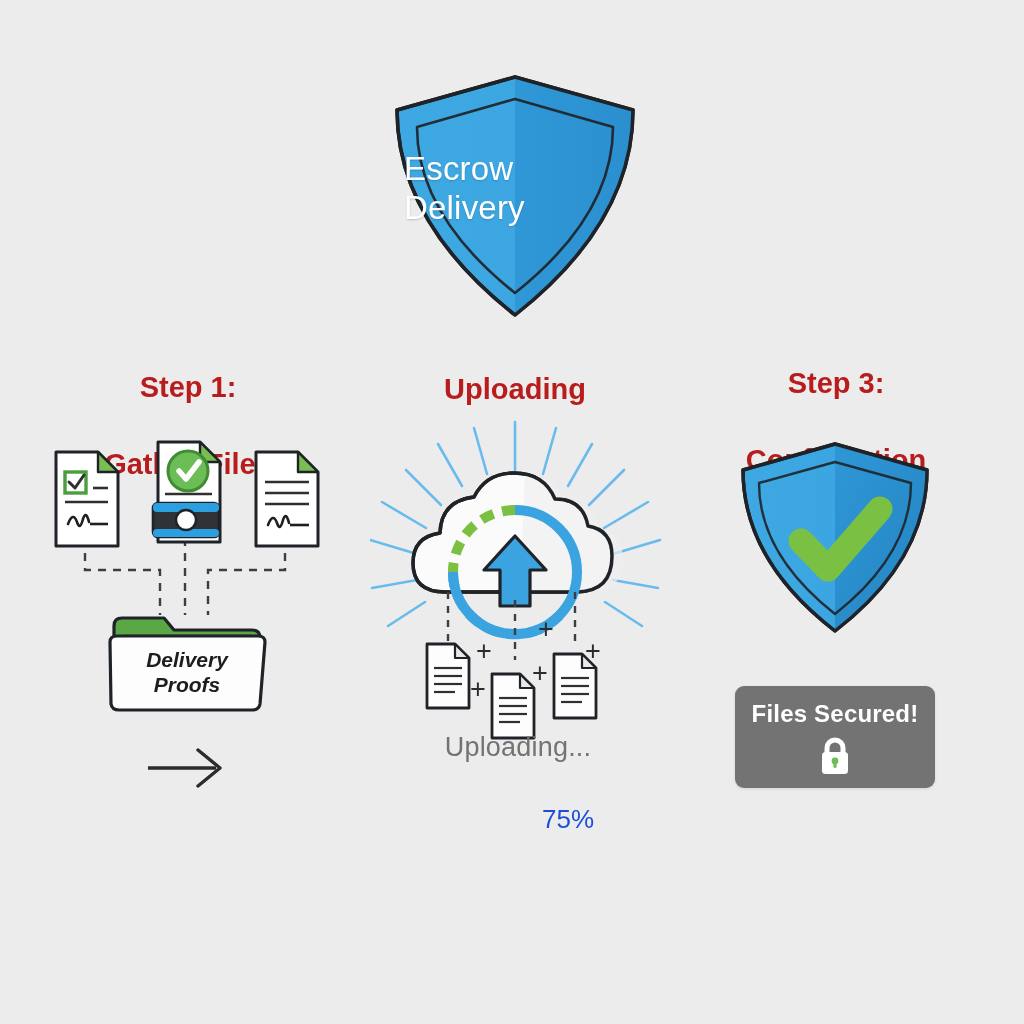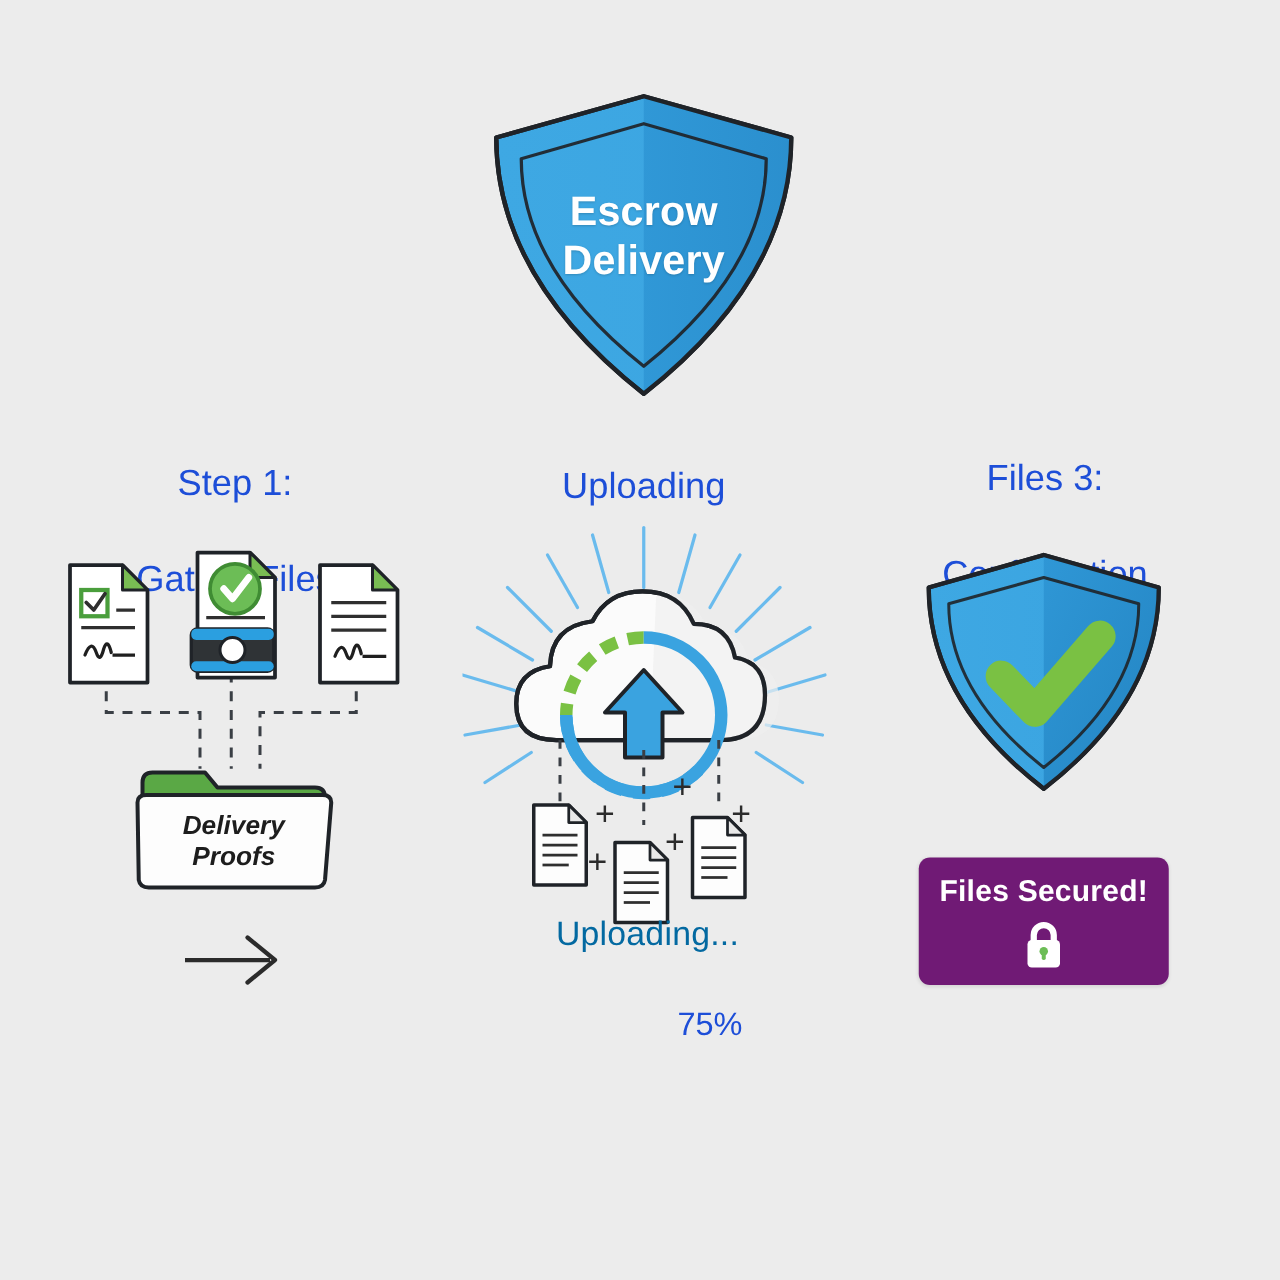--- a/index.html
+++ b/index.html
@@ -25,40 +25,40 @@
   
   .hero-shield {
     position: absolute;
     left: 392px;
     top: 72px;
     width: 246px;
     height: 248px;
   }
   .hero-shield-text {
     position: absolute;
-    left: 0;
+    left: 12px;
     top: 78px;
     width: 246px;
-    text-align: center;
+    text-align: left;
     color: #ffffff;
     font-size: 33px;
-    font-weight: bold;
+    font-weight: normal;
     line-height: 1.17;
     letter-spacing: 0.2px;
     text-shadow: 0 1px 2px rgba(0,0,0,0.18);
     pointer-events: none;
   }
 
   
   .step-heading {
     position: absolute;
     text-align: center;
-    color: #1d4ed8;
+    color: #b91c1c;
     font-size: 29px;
-    font-weight: normal;
+    font-weight: bold;
     line-height: 1.32;
     white-space: pre-line;
   }
   #heading-1 { left: 48px;  top: 330px; width: 280px; }
   #heading-2 { left: 375px; top: 332px; width: 280px; }
   #heading-3 { left: 696px; top: 326px; width: 280px; }
 
   
   .col { position: absolute; }
   #col-1 { left: 30px;  top: 430px; width: 310px; height: 400px; font-style: italic; }
@@ -76,41 +76,41 @@
   }
 
   
   .upload-caption {
     position: absolute;
     left: 398px;
     top: 732px;
     width: 240px;
     text-align: center;
     font-size: 27px;
-    color: #0369a1;
+    color: #737373;
     letter-spacing: 0.2px;
   }
   .upload-percent {
     position: absolute;
     left: 448px;
     top: 804px;
     width: 240px;
     text-align: center;
     font-size: 26px;
     color: #1d4ed8;
   }
 
   
   .secured-badge {
     position: absolute;
     left: 735px;
     top: 686px;
     width: 200px;
     height: 102px;
-    background: #701a75;
+    background: #737373;
     border-radius: 9px;
     box-shadow: 0 1px 3px rgba(0,0,0,0.10);
   }
   .secured-label {
     position: absolute;
     left: 0;
     top: 14px;
     width: 200px;
     text-align: center;
     color: #ffffff;
@@ -155,21 +155,21 @@
   </div>
 
   <div class="step-heading" id="heading-1">
     <div>Step 1:</div>
     <div>Gather Files</div>
   </div>
   <div class="step-heading" id="heading-2">
     <div>Uploading</div>
   </div>
   <div class="step-heading" id="heading-3">
-    <div>Files 3:</div>
+    <div>Step 3:</div>
     <div>Confirmation</div>
   </div>
 
   <div class="col" id="col-1">
     <svg class="svg-block" width="310" height="300" viewBox="0 0 310 300">
 
       <g stroke="#3a3f45" stroke-width="2.4" fill="none" stroke-dasharray="8 7">
         <path d="M55 108 L55 140 L130 140 L130 185"></path>
         <path d="M155 108 L155 185"></path>
         <path d="M255 108 L255 140 L178 140 L178 185"></path>

